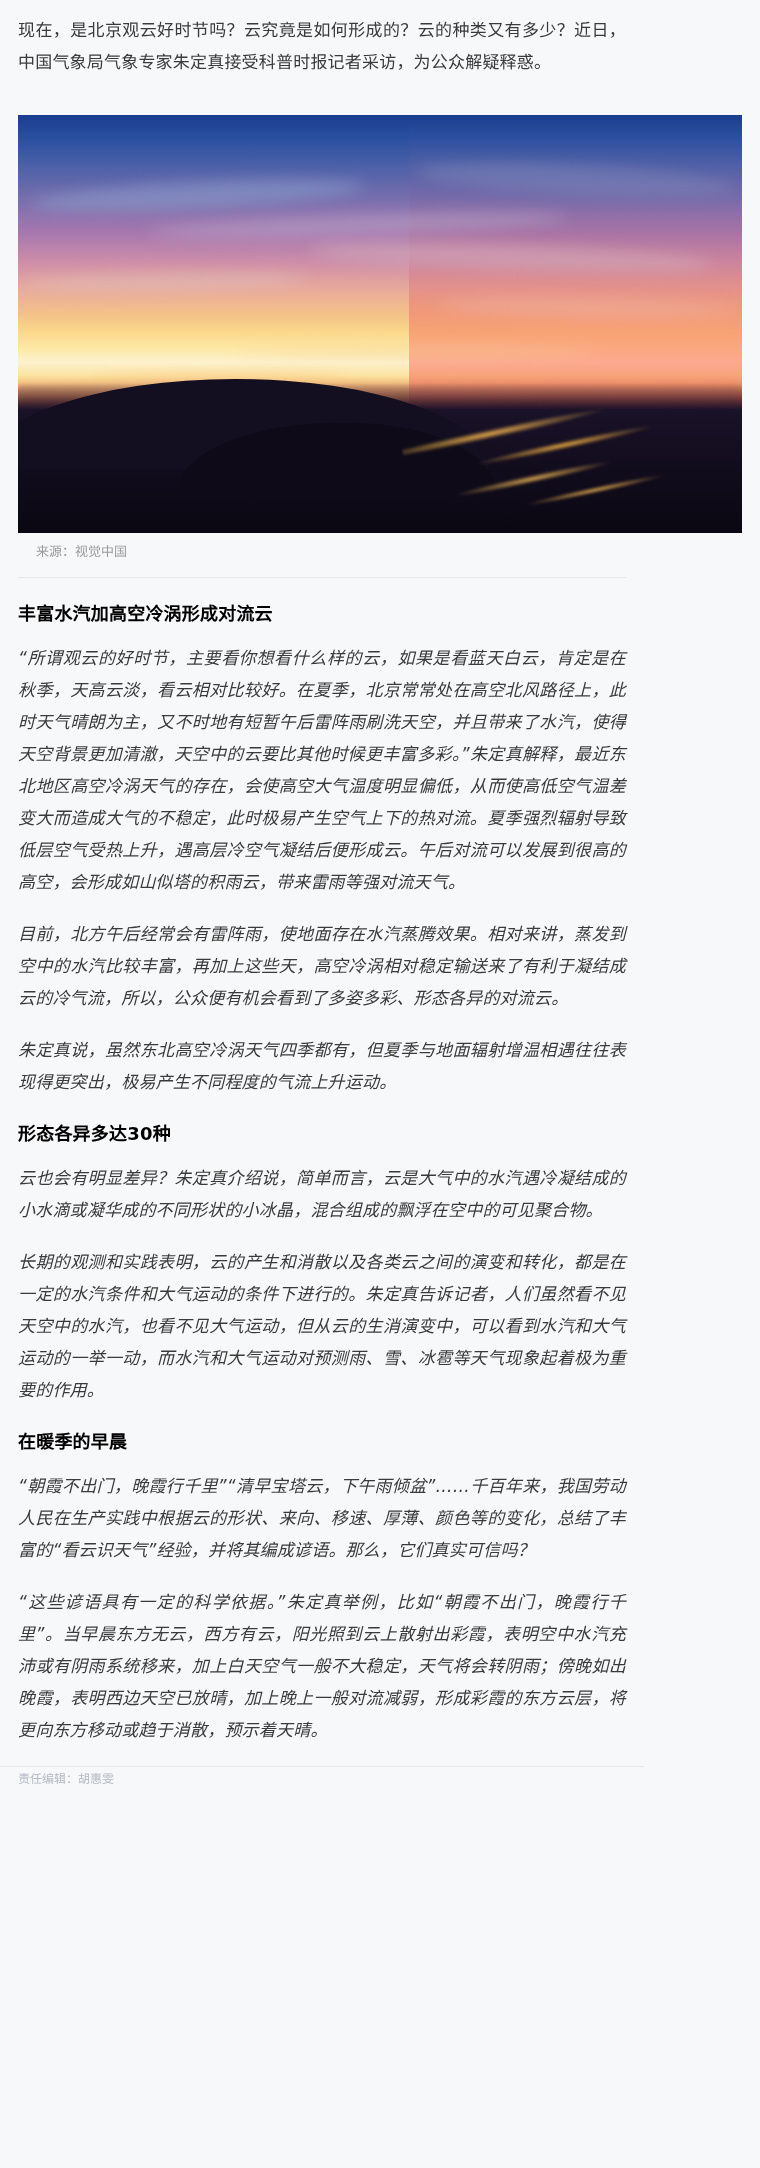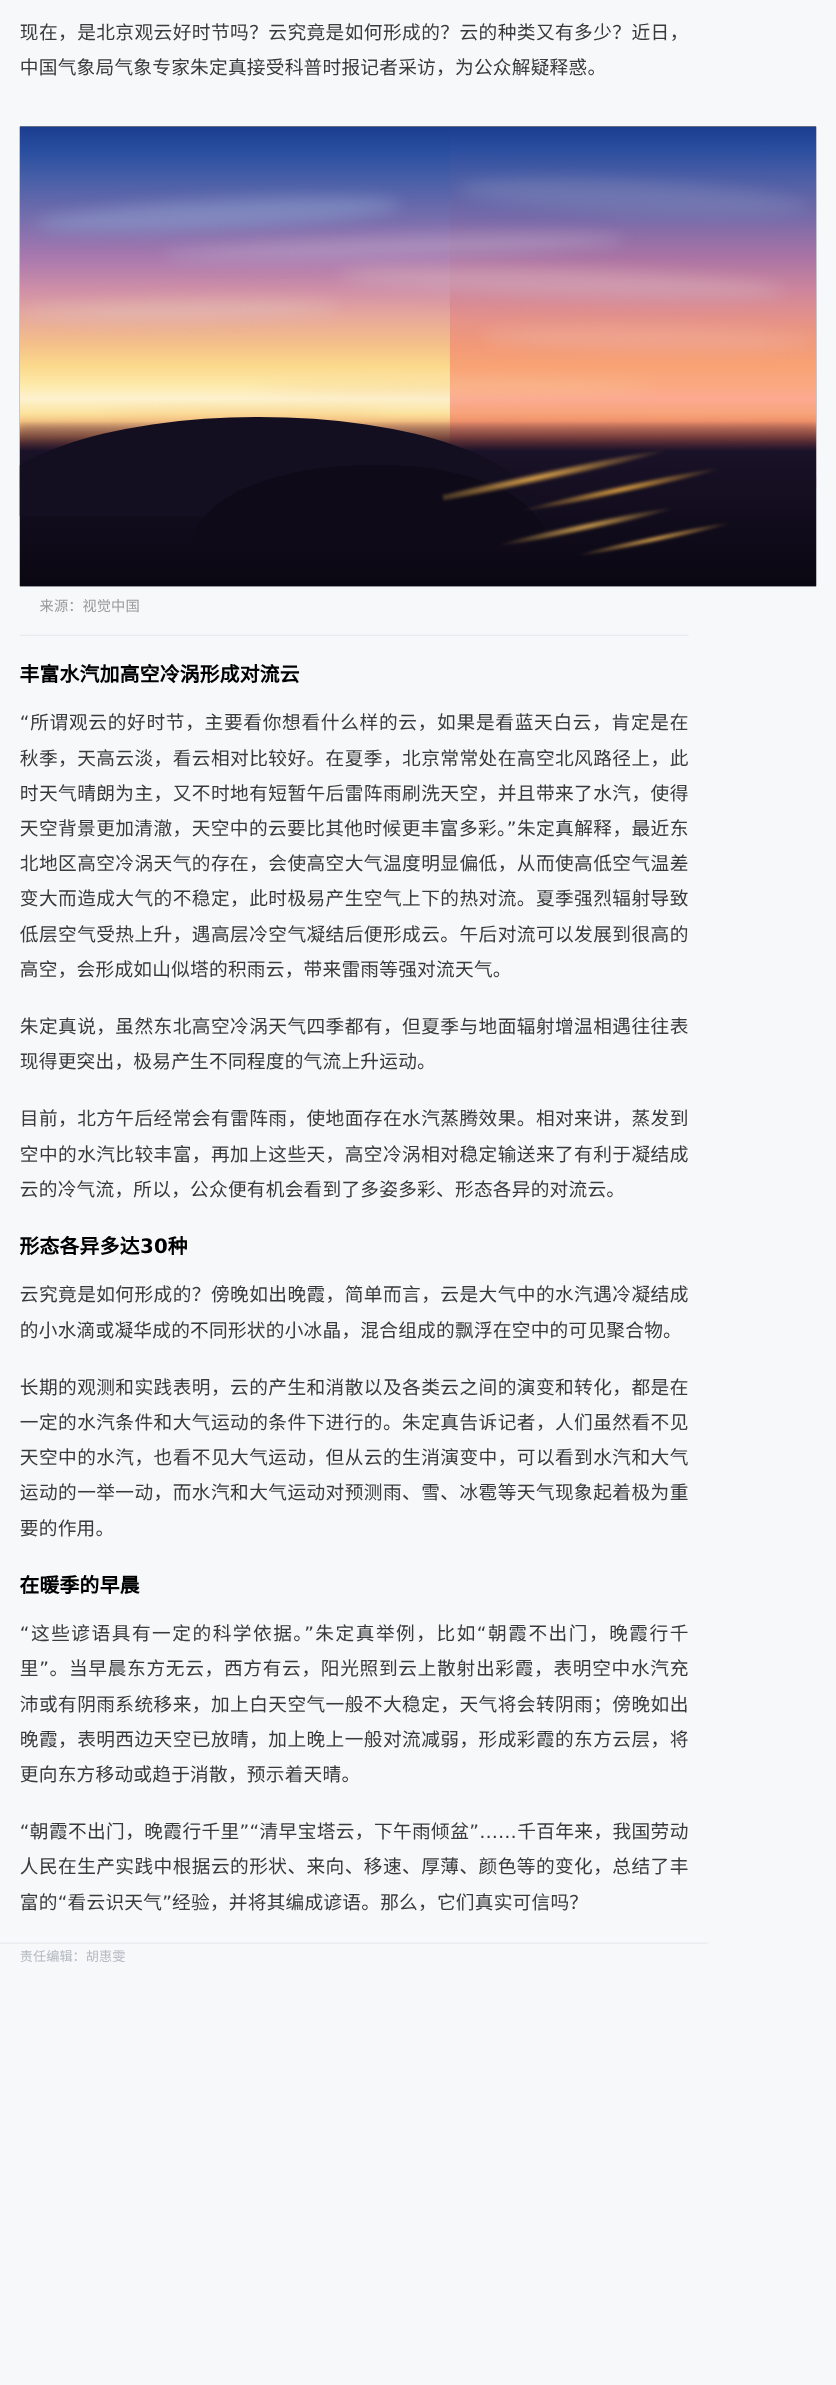--- a/index.html
+++ b/index.html
@@ -196,20 +196,21 @@
   h2.section-heading {
     margin: 22px 18px 14px 18px;
     font-size: 18px;
     line-height: 28px;
     font-weight: bold;
     color: #000000;
     letter-spacing: 0.2px;
   }
   .content {
     padding: 0 18px;
+    font-style: italic;
   }
   .footer {
     margin-top: 14px;
     border-top: 1px solid #e6e8ec;
     padding: 2px 18px 18px 18px;
   }
   .editor {
     font-size: 12px;
     line-height: 20px;
     color: #b5bac2;
@@ -247,33 +248,33 @@
       <div class="road"></div>
     </div>
     <div class="caption">来源：视觉中国</div>
   </div>
 
   <div class="divider"></div>
 
   <h2 class="section-heading">丰富水汽加高空冷涡形成对流云</h2>
   <div class="content">
     <p class="body-text">“所谓观云的好时节，主要看你想看什么样的云，如果是看蓝天白云，肯定是在秋季，天高云淡，看云相对比较好。在夏季，北京常常处在高空北风路径上，此时天气晴朗为主，又不时地有短暂午后雷阵雨刷洗天空，并且带来了水汽，使得天空背景更加清澈，天空中的云要比其他时候更丰富多彩。”朱定真解释，最近东北地区高空冷涡天气的存在，会使高空大气温度明显偏低，从而使高低空气温差变大而造成大气的不稳定，此时极易产生空气上下的热对流。夏季强烈辐射导致低层空气受热上升，遇高层冷空气凝结后便形成云。午后对流可以发展到很高的高空，会形成如山似塔的积雨云，带来雷雨等强对流天气。</p>
+    <p class="body-text">目前，北方午后经常会有雷阵雨，使地面存在水汽蒸腾效果。相对来讲，蒸发到空中的水汽比较丰富，再加上这些天，高空冷涡相对稳定输送来了有利于凝结成云的冷气流，所以，公众便有机会看到了多姿多彩、形态各异的对流云。</p>
     <p class="body-text">朱定真说，虽然东北高空冷涡天气四季都有，但夏季与地面辐射增温相遇往往表现得更突出，极易产生不同程度的气流上升运动。</p>
-    <p class="body-text">目前，北方午后经常会有雷阵雨，使地面存在水汽蒸腾效果。相对来讲，蒸发到空中的水汽比较丰富，再加上这些天，高空冷涡相对稳定输送来了有利于凝结成云的冷气流，所以，公众便有机会看到了多姿多彩、形态各异的对流云。</p>
   </div>
 
   <h2 class="section-heading">形态各异多达30种</h2>
   <div class="content">
-    <p class="body-text">云究竟是如何形成的？傍晚如出晚霞，简单而言，云是大气中的水汽遇冷凝结成的小水滴或凝华成的不同形状的小冰晶，混合组成的飘浮在空中的可见聚合物。</p>
+    <p class="body-text">云也会有明显差异？朱定真介绍说，简单而言，云是大气中的水汽遇冷凝结成的小水滴或凝华成的不同形状的小冰晶，混合组成的飘浮在空中的可见聚合物。</p>
     <p class="body-text">长期的观测和实践表明，云的产生和消散以及各类云之间的演变和转化，都是在一定的水汽条件和大气运动的条件下进行的。朱定真告诉记者，人们虽然看不见天空中的水汽，也看不见大气运动，但从云的生消演变中，可以看到水汽和大气运动的一举一动，而水汽和大气运动对预测雨、雪、冰雹等天气现象起着极为重要的作用。</p>
   </div>
 
   <h2 class="section-heading">在暖季的早晨</h2>
   <div class="content">
+    <p class="body-text">“朝霞不出门，晚霞行千里”“清早宝塔云，下午雨倾盆”……千百年来，我国劳动人民在生产实践中根据云的形状、来向、移速、厚薄、颜色等的变化，总结了丰富的“看云识天气”经验，并将其编成谚语。那么，它们真实可信吗？</p>
     <p class="body-text">“这些谚语具有一定的科学依据。”朱定真举例，比如“朝霞不出门，晚霞行千里”。当早晨东方无云，西方有云，阳光照到云上散射出彩霞，表明空中水汽充沛或有阴雨系统移来，加上白天空气一般不大稳定，天气将会转阴雨；傍晚如出晚霞，表明西边天空已放晴，加上晚上一般对流减弱，形成彩霞的东方云层，将更向东方移动或趋于消散，预示着天晴。</p>
-    <p class="body-text">“朝霞不出门，晚霞行千里”“清早宝塔云，下午雨倾盆”……千百年来，我国劳动人民在生产实践中根据云的形状、来向、移速、厚薄、颜色等的变化，总结了丰富的“看云识天气”经验，并将其编成谚语。那么，它们真实可信吗？</p>
   </div>
 
   <div class="footer">
     <div class="editor">责任编辑：胡惠雯</div>
   </div>
 
 </div>
 
 </body></html>

